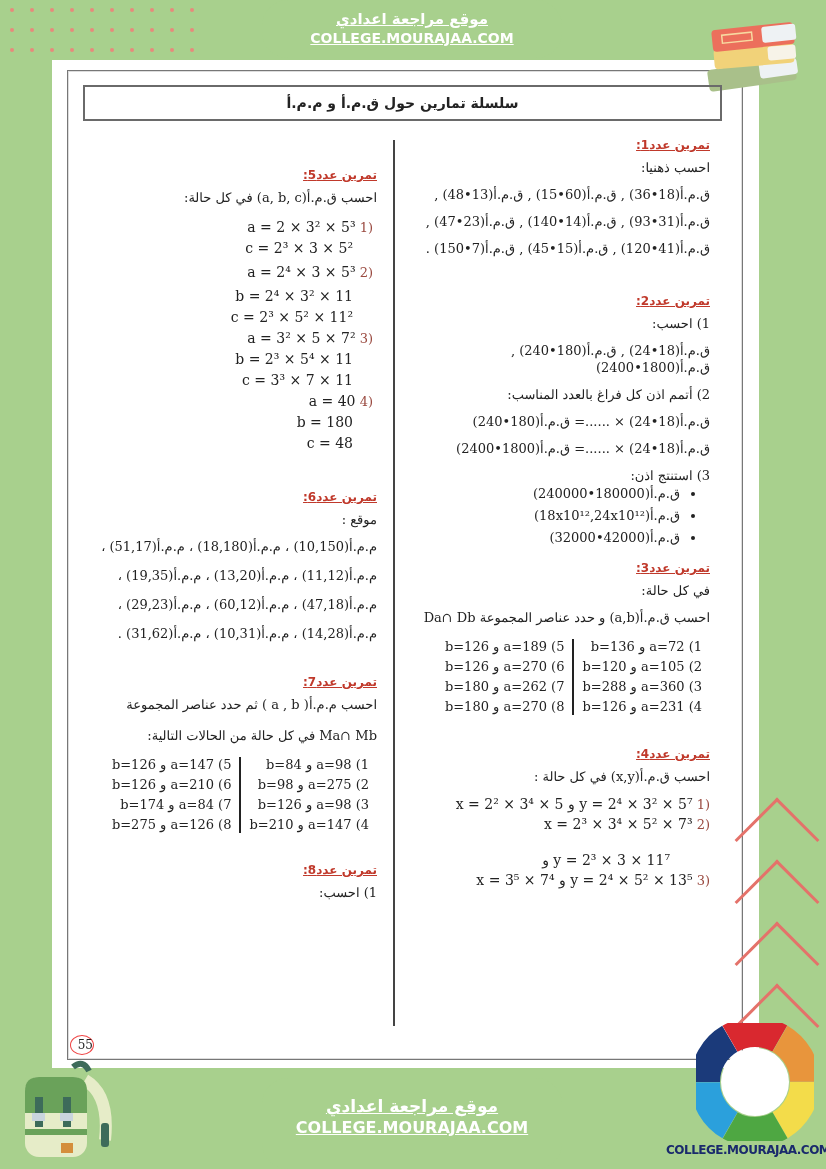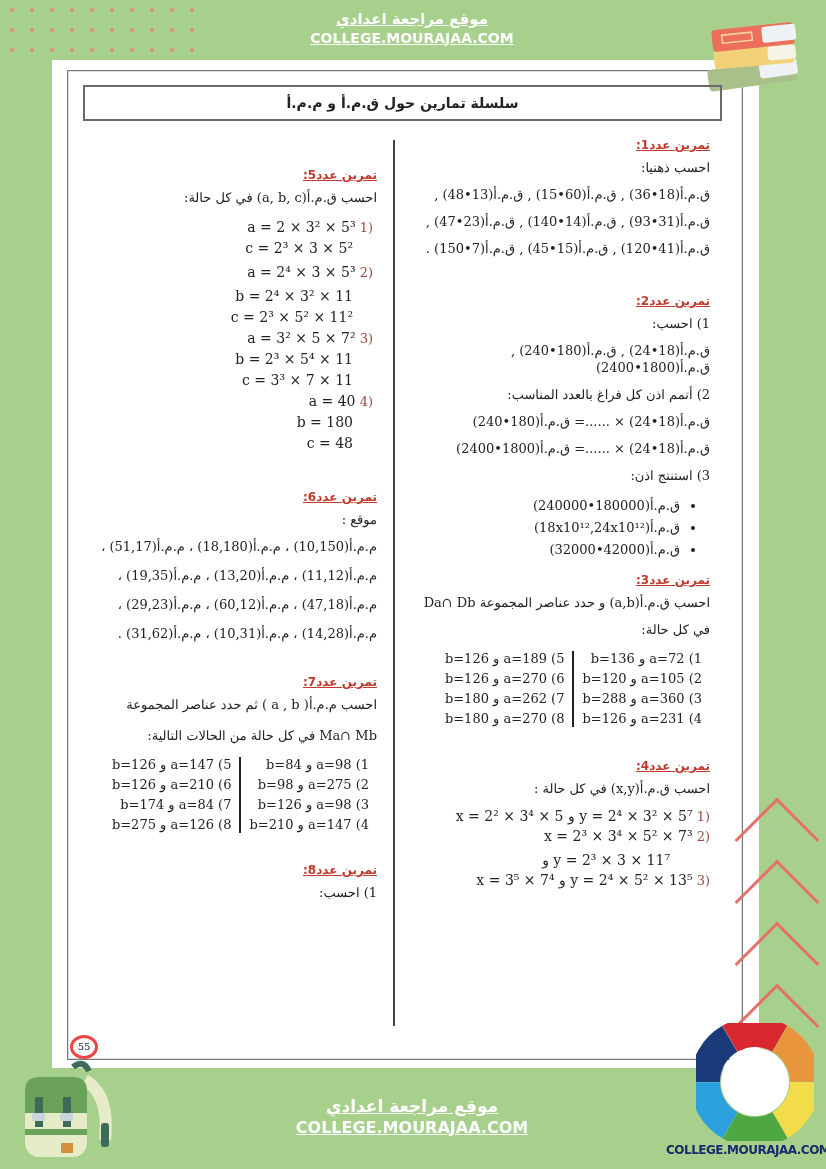--- a/index.html
+++ b/index.html
@@ -21,23 +21,23 @@
   .col-right{left:410px;top:138px;width:300px;}
   .col-left{left:92px;top:168px;width:285px;}
   .ex-title{color:#c0392b;font-family:"DejaVu Sans",sans-serif;font-weight:bold;font-size:12px;text-decoration:underline;margin:0 0 8px 0;}
   .line{margin:0 0 12px 0;white-space:nowrap;}
   .math{font-family:"DejaVu Serif",serif;font-size:14px;direction:ltr;unicode-bidi:embed;}
   .num{color:#9a4a40;}
   .tbl{display:flex;direction:rtl;justify-content:flex-start;}
   .tcol{padding:0 8px;}
   .tcol div{font-size:13px;line-height:20px;white-space:nowrap;}
   .tsep{width:2px;background:#222;margin:2px 0;}
-  .bullets{list-style:disc;margin:12px 30px 0 0;padding:0;}
+  .bullets{list-style:disc;margin:0 30px 0 0;padding:0;}
   .bullets li{font-size:13px;line-height:22px;}
-  .pagenum{position:absolute;left:70px;top:1035px;width:22px;height:18px;border:3px solid #ef4444;border-radius:50%;font-size:10px;text-align:center;line-height:18px;}
+  .pagenum{position:absolute;left:70px;top:1035px;width:22px;height:18px;border:1px solid #ef4444;border-radius:50%;font-size:12px;text-align:right;line-height:18px;}
   .chevrons{position:absolute;left:733px;top:790px;}
   .chev{width:60px;height:60px;border-left:3px solid #e4726a;border-top:3px solid #e4726a;transform:rotate(45deg);position:absolute;left:14px;box-sizing:border-box;}
   .books{position:absolute;left:700px;top:12px;width:110px;height:80px;}
   .bag{position:absolute;left:15px;top:1055px;width:100px;height:110px;}
   .logo{position:absolute;left:696px;top:1023px;width:118px;height:118px;}
   .logo-text{position:absolute;left:666px;top:1143px;width:160px;color:#1a2a6c;font-family:"DejaVu Sans",sans-serif;font-weight:bold;font-size:12px;text-align:center;letter-spacing:-0.5px;}
 </style>
 </head>
 <body>
 
@@ -119,22 +119,22 @@
     <div class="line" style="margin-bottom:0">3)  استنتج اذن:</div>
     <ul class="bullets">
       <li>ق.م.أ(180000•240000)</li>
       <li>ق.م.أ(18x10¹²,24x10¹²)</li>
       <li>ق.م.أ(42000•32000)</li>
     </ul>
   </div>
 
   <div style="margin-top:12px;">
     <div class="ex-title">تمرين عدد3:</div>
+    <div class="line">في كل حالة:</div>
     <div class="line">احسب ق.م.أ(a,b) و حدد عناصر المجموعة Da∩ Db</div>
-    <div class="line">في كل حالة:</div>
     <div class="tbl">
       <div class="tcol">
         <div>1) a=72 و b=136</div>
         <div>2) a=105 و b=120</div>
         <div>3) a=360 و b=288</div>
         <div>4) a=231 و b=126</div>
       </div>
       <div class="tsep"></div>
       <div class="tcol">
         <div>5) a=189 و b=126</div>
@@ -145,21 +145,21 @@
     </div>
   </div>
 
   <div style="margin-top:30px;">
     <div class="ex-title">تمرين عدد4:</div>
     <div class="line">احسب ق.م.أ(x,y) في كل حالة :</div>
     <div class="line" style="margin-bottom:4px">
       <span class="num">(1</span>
       <span class="math">x = 2² × 3⁴ × 5 و y = 2⁴ × 3² × 5⁷</span>
     </div>
-    <div class="line" style="margin-bottom:8px">
+    <div class="line" style="margin-bottom:20px">
       <span class="num">(2</span>
       <span class="math">x = 2³ × 3⁴ × 5² × 7³</span>
     </div>
     <div class="line" style="margin-bottom:4px;padding-right:40px">
       <span class="math">و y = 2³ × 3 × 11⁷</span>
     </div>
     <div class="line">
       <span class="num">(3</span>
       <span class="math">x = 3⁵ × 7⁴ و y = 2⁴ × 5² × 13⁵</span>
     </div>

